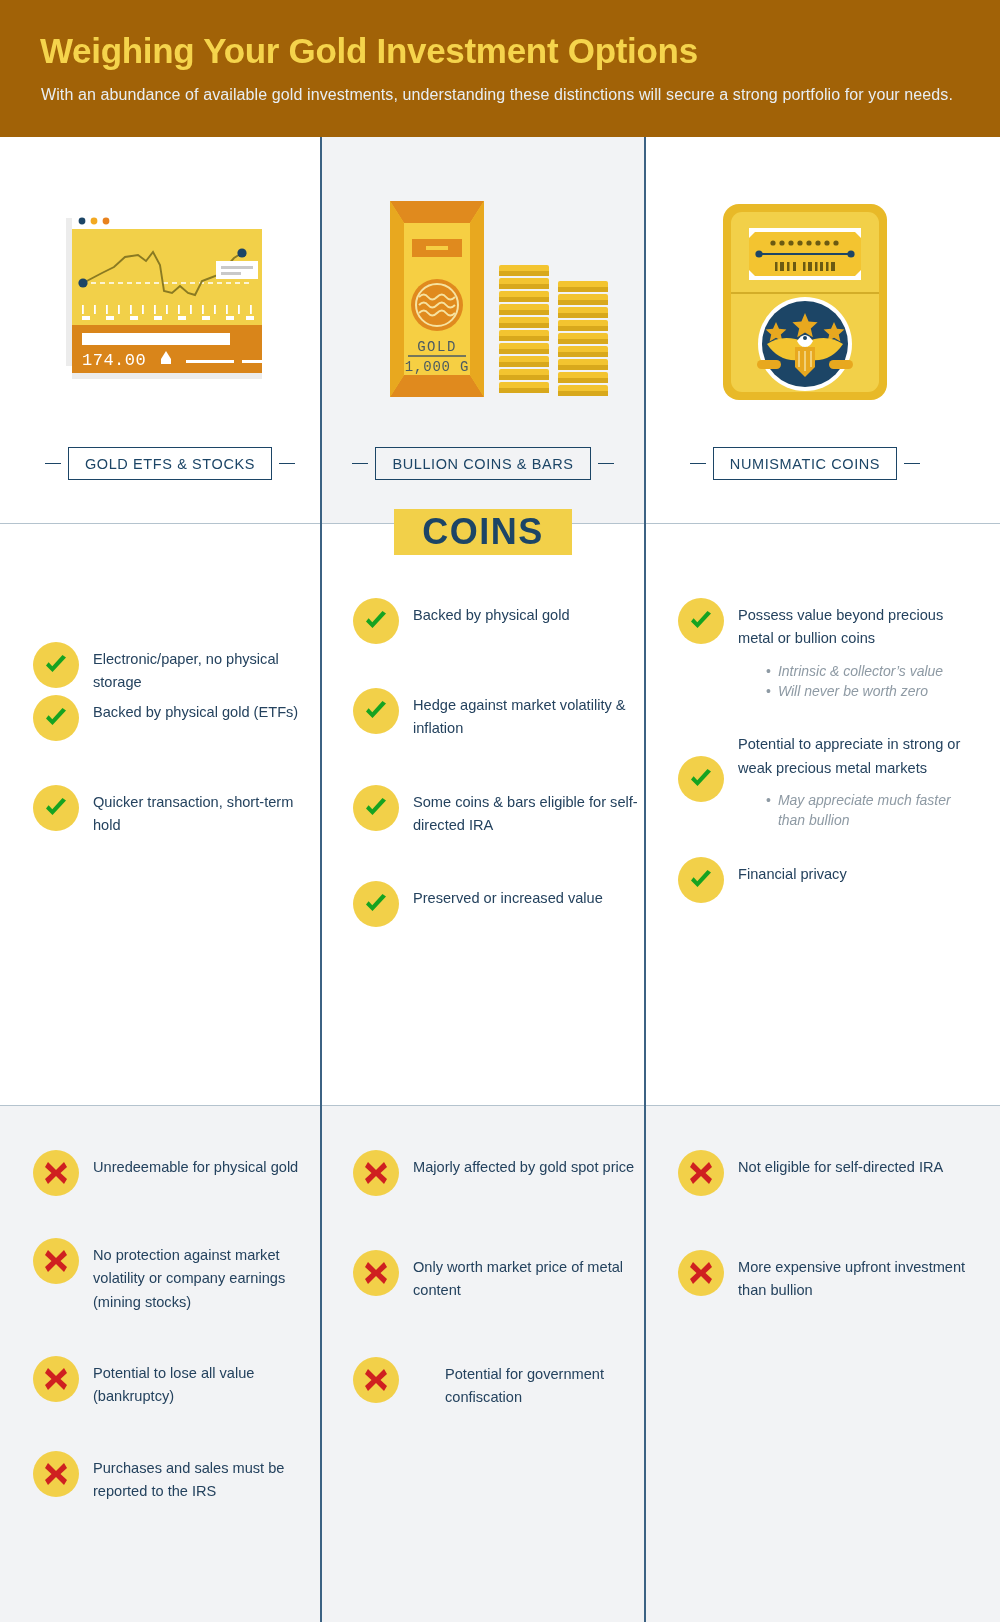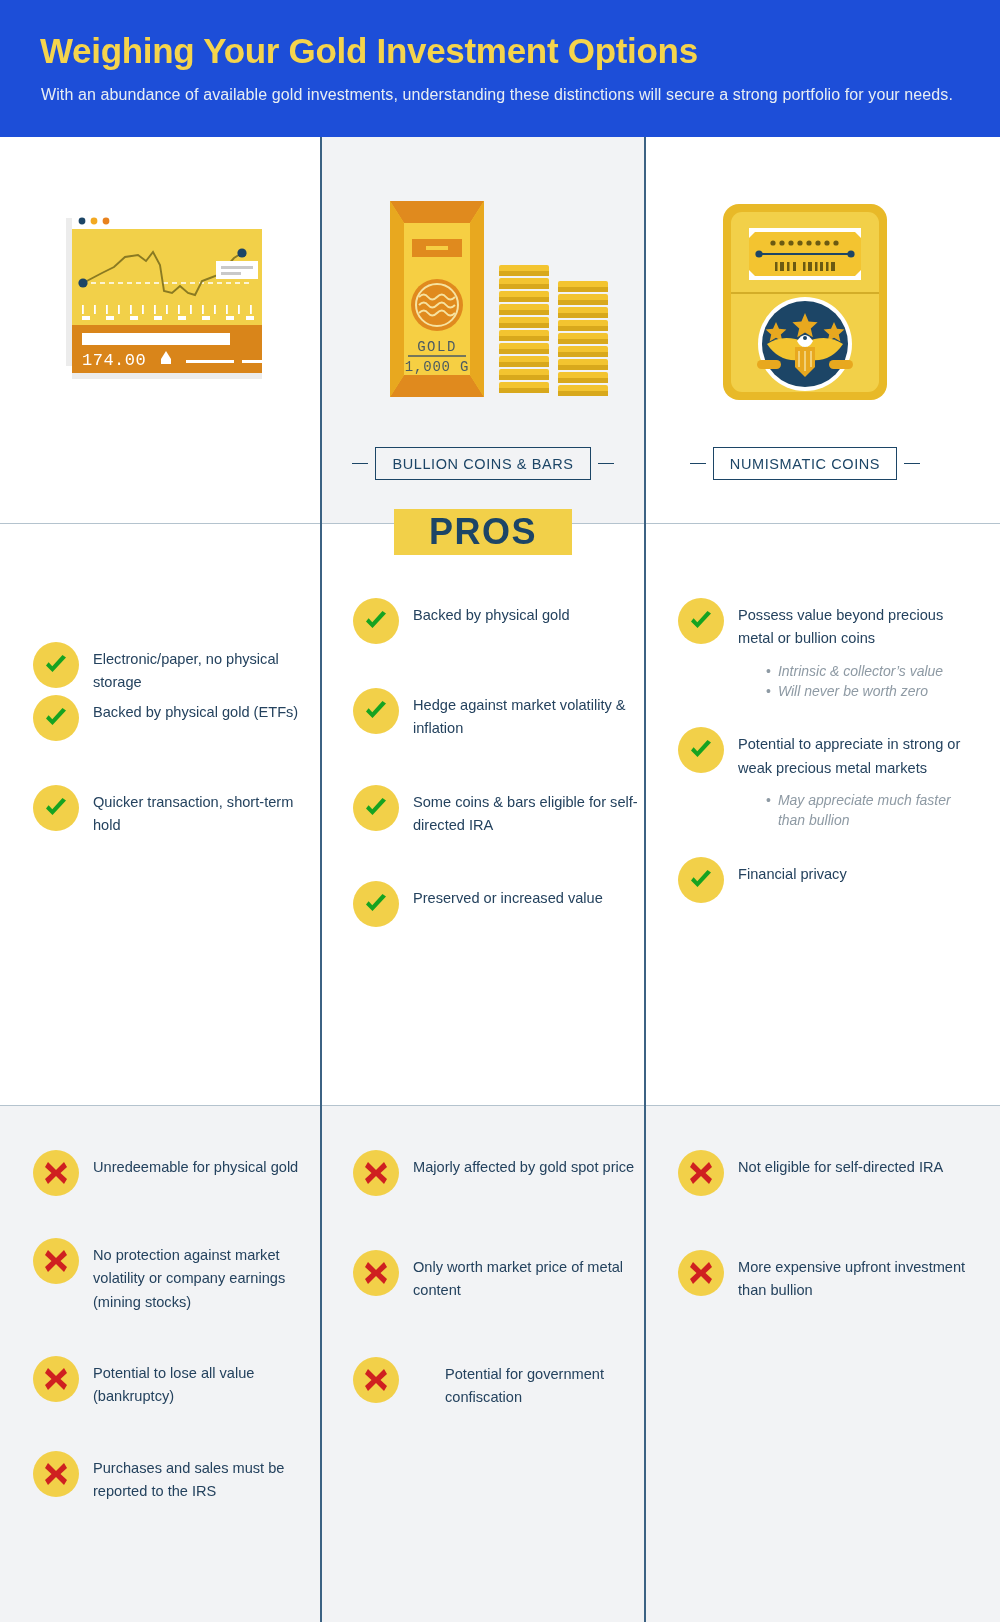--- a/index.html
+++ b/index.html
@@ -7,21 +7,21 @@
     width: 1000px; height: 1622px;
     background: #ffffff;
     font-family: "Liberation Sans", sans-serif;
     overflow: hidden;
   }
   .page { position: relative; width: 1000px; height: 1622px; background: #ffffff; }
 
   
   .header {
     position: absolute; left: 0; top: 0; width: 1000px; height: 137px;
-    background: #1d4ed8;
+    background: #a16207;
   }
   .header-title {
     position: absolute; left: 40px; top: 32px;
     font-size: 35px; font-weight: bold; color: #f5d44c;
     letter-spacing: -0.3px; line-height: 1.1;
   }
   .header-sub {
     position: absolute; left: 41px; top: 86px;
     font-size: 16px; color: #e8eef3; letter-spacing: 0.1px;
   }
@@ -289,32 +289,37 @@
       <g stroke="#f6e2a0" stroke-width="1.4">
         <line x1="154" y1="156" x2="154" y2="172"></line>
           <line x1="160" y1="156" x2="160" y2="176"></line>
           <line x1="166" y1="156" x2="166" y2="172"></line>
       </g>
       <rect x="112" y="165" width="24" height="9" rx="4.5" fill="#e8a81f"></rect>
       <rect x="184" y="165" width="24" height="9" rx="4.5" fill="#e8a81f"></rect>
     </svg>
   </div>
 
+  <div class="col-title-wrap c1">
+    <div class="tick"></div>
+    <div class="col-title">GOLD ETFS &amp; STOCKS</div>
+    <div class="tick"></div>
+  </div>
   <div class="col-title-wrap c2">
     <div class="tick"></div>
     <div class="col-title">BULLION COINS &amp; BARS</div>
     <div class="tick"></div>
   </div>
   <div class="col-title-wrap c3">
     <div class="tick"></div>
     <div class="col-title">NUMISMATIC COINS</div>
     <div class="tick"></div>
   </div>
 
-  <div class="banner pros">PROS</div>
+  <div class="banner pros">COINS</div>
 
   <div class="list pros1">
       <div class="item" style="margin-top: 44px;">
         <div class="badge">
           <svg width="28" height="28" viewBox="0 0 28 28">
             <path d="M4 14.5 L10.5 21 L24 6.5 L20.5 4 L10.3 15.2 L6.6 11.3 Z" fill="#16a321"></path>
           </svg>
         </div>
         <div>
           <div class="item-text">Electronic/paper, no physical storage</div>
@@ -397,21 +402,21 @@
               <span class="sub-dot">•</span>
               <span>Intrinsic &amp; collector’s value</span>
             </div>
             <div class="sub-item">
               <span class="sub-dot">•</span>
               <span>Will never be worth zero</span>
             </div>
           </div>
         </div>
       </div>
-      <div class="item" style="margin-top: 26px;">
+      <div class="item" style="margin-top: 26px; align-items: center;">
         <div class="badge">
           <svg width="28" height="28" viewBox="0 0 28 28">
             <path d="M4 14.5 L10.5 21 L24 6.5 L20.5 4 L10.3 15.2 L6.6 11.3 Z" fill="#16a321"></path>
           </svg>
         </div>
         <div>
           <div class="item-text">Potential to appreciate in strong or weak precious metal markets</div>
           <div class="sub-list">
             <div class="sub-item">
               <span class="sub-dot">•</span>

